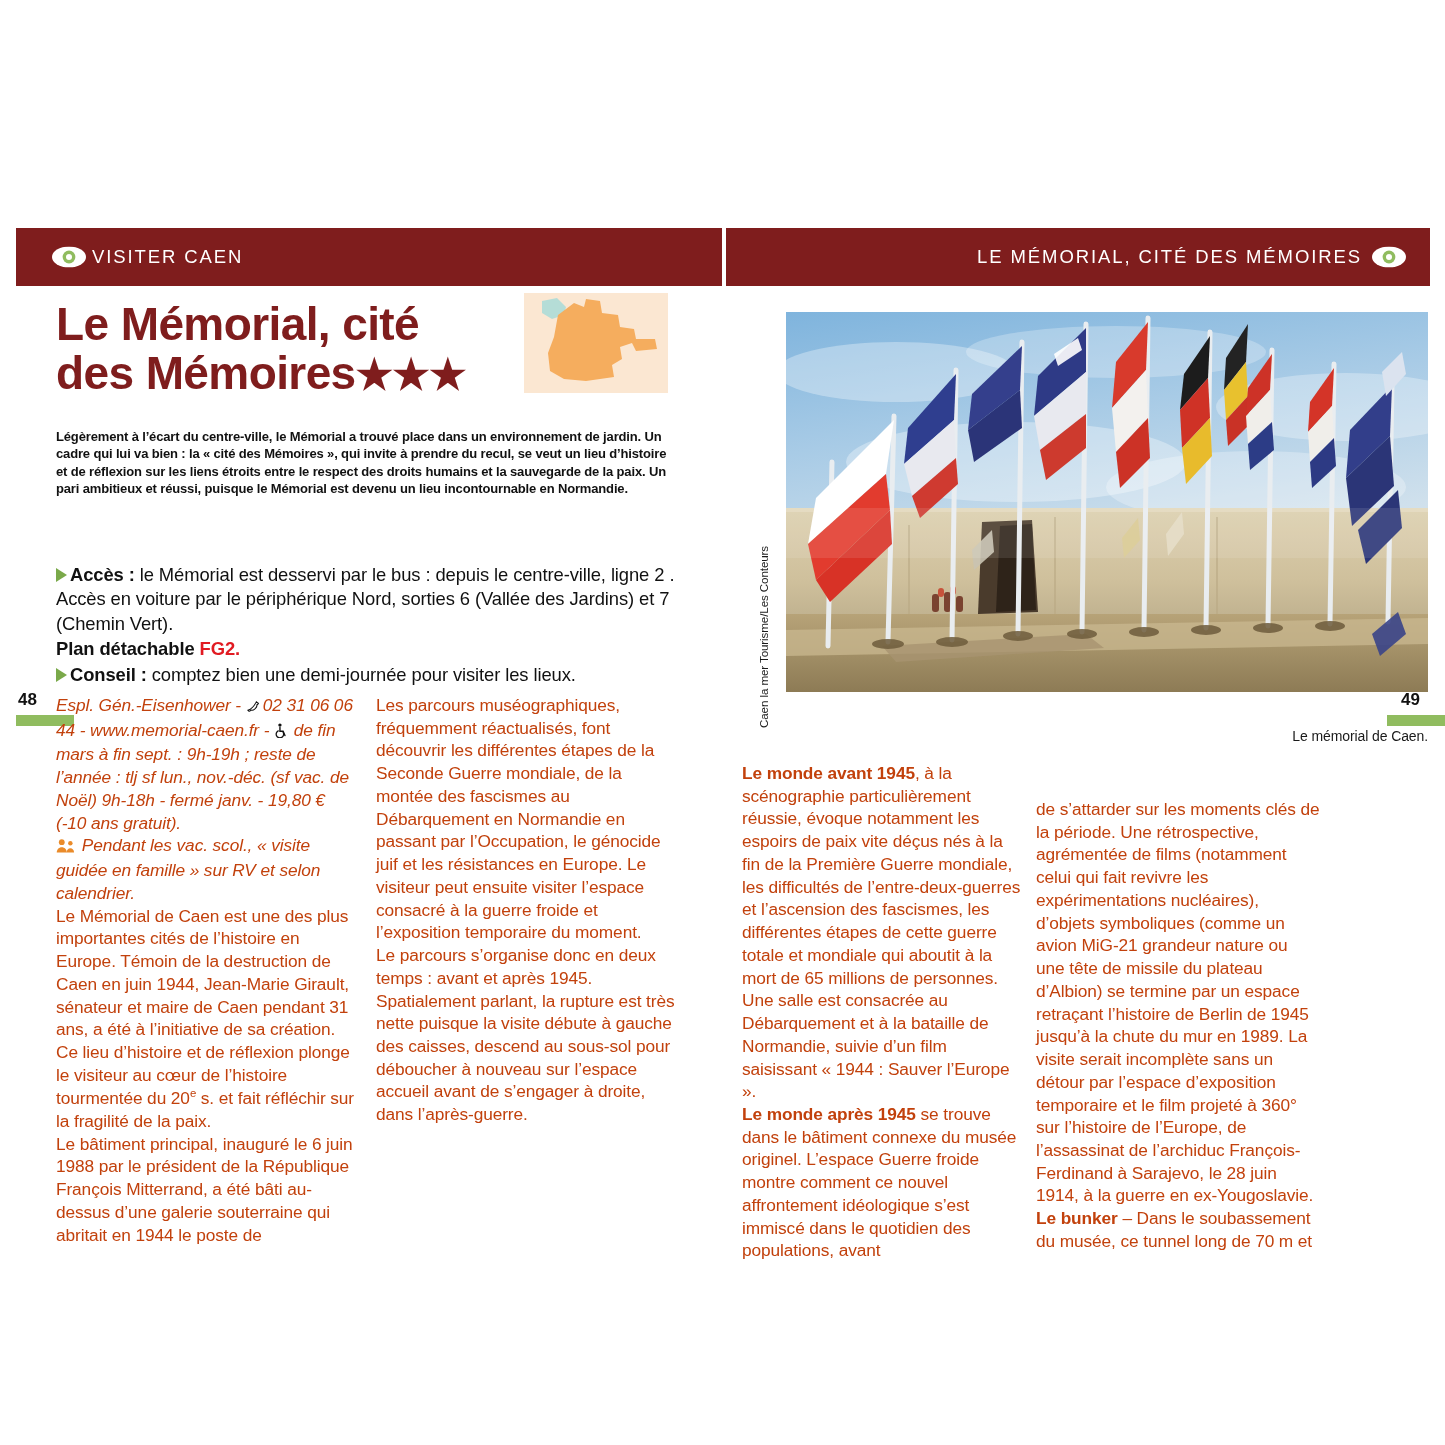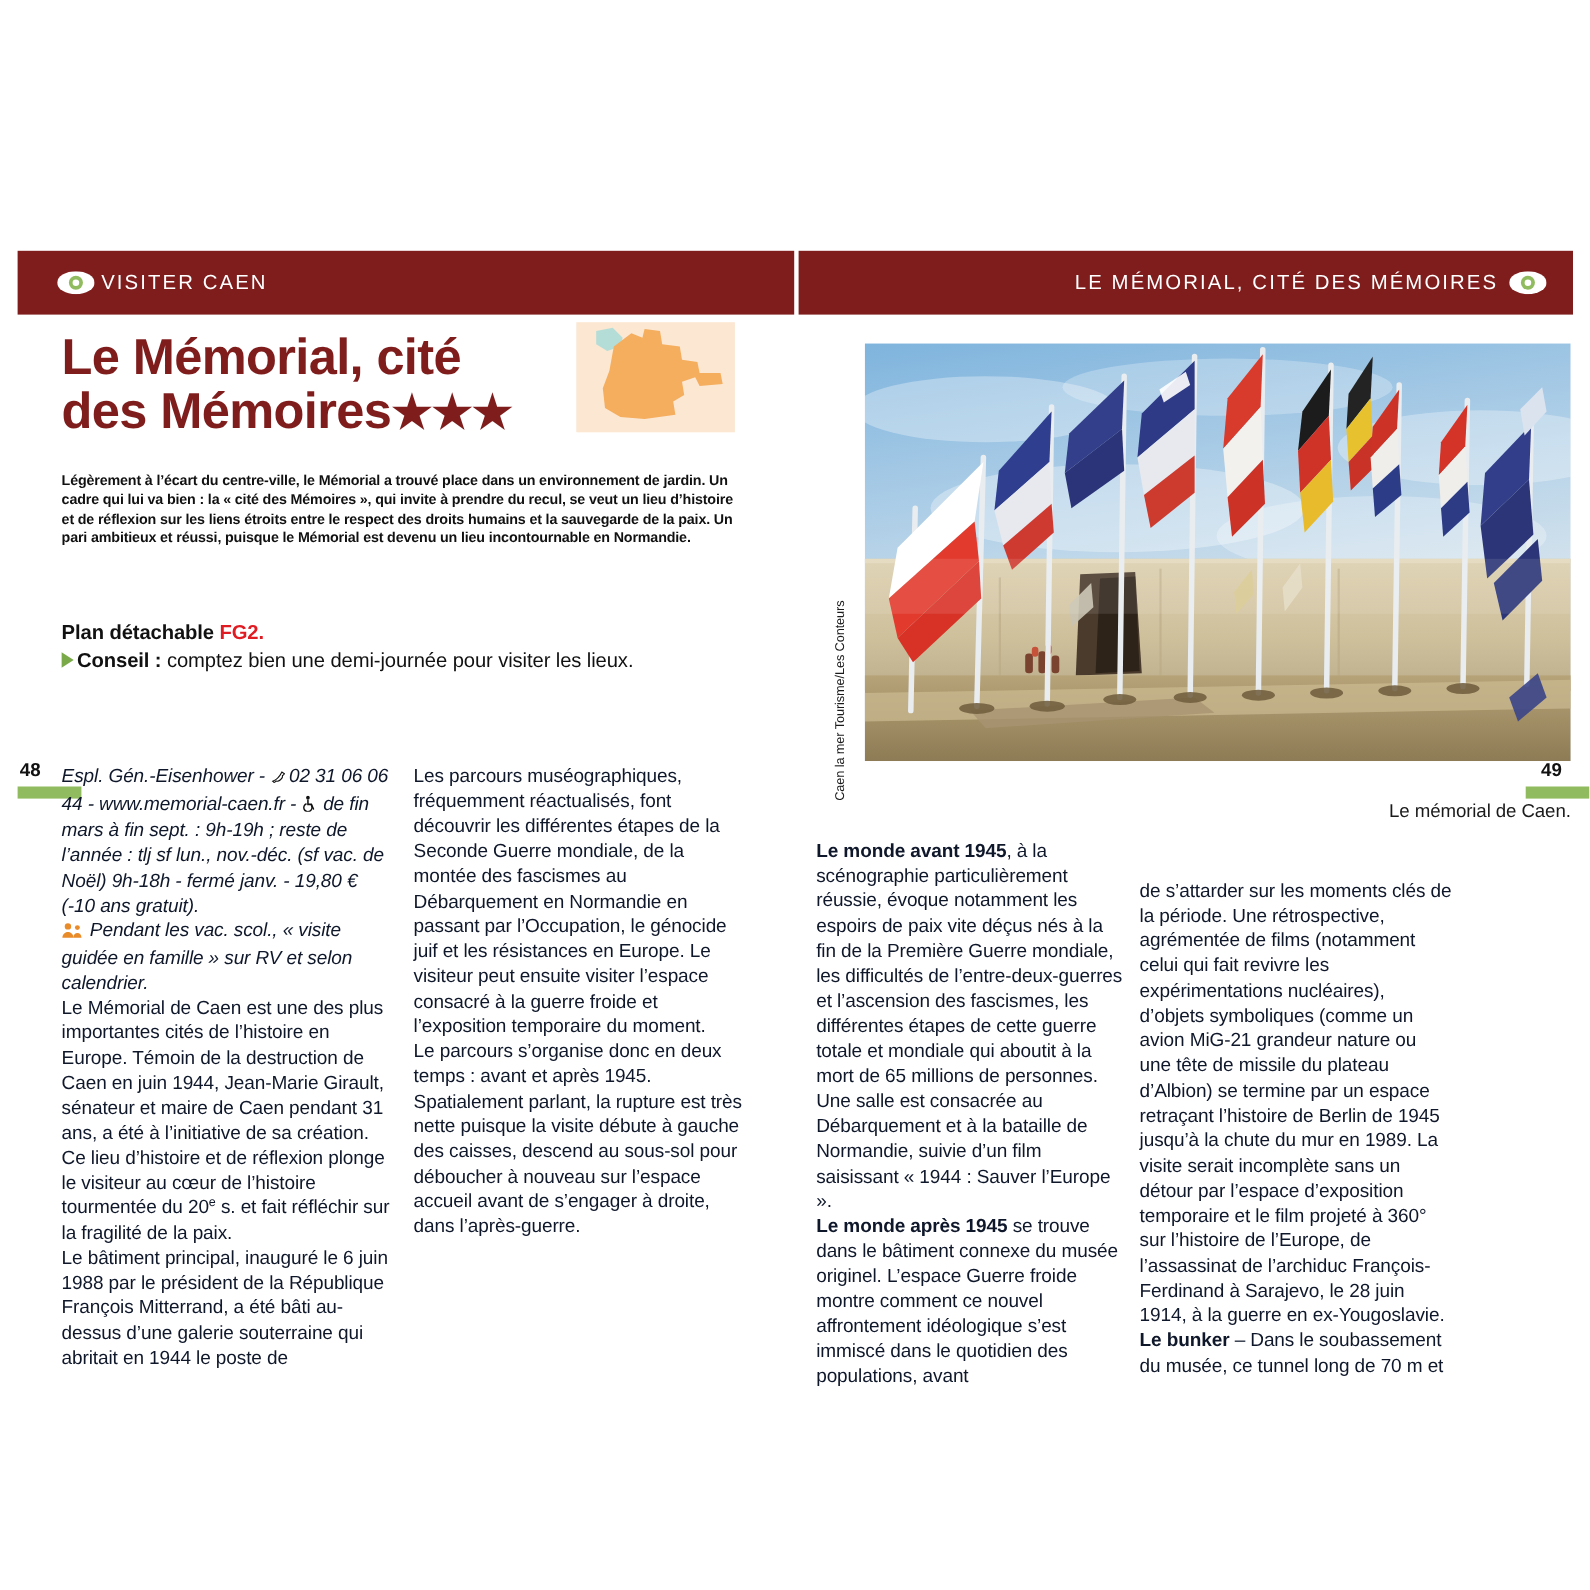--- a/index.html
+++ b/index.html
@@ -130,21 +130,21 @@
     background: #90bc5f;
   }
   .pagemark.l { left: 16px; top: 715px; }
   .pagemark.r { left: 1387px; top: 715px; }
 
   
   .col {
     position: absolute;
     font-size: 17.3px;
     line-height: 1.315;
-    color: #0f172a;
+    color: #c2410c;
     letter-spacing: -0.1px;
   }
   .col p { margin: 0; }
   .col b { font-weight: 700; }
   .col .ital { font-style: italic; }
 
   .col-l1 { left: 56px;   top: 694px; width: 302px; }
   .col-l2 { left: 376px;  top: 694px; width: 300px; }
   .col-r1 { left: 742px;  top: 762px; width: 282px; }
   .col-r2 { left: 1036px; top: 762px; width: 284px; margin-top: 36px; }
@@ -180,21 +180,21 @@
     transform: rotate(-90deg) translateX(-180px);
     letter-spacing: -0.1px;
   }
 
   .caption {
     position: absolute;
     left: 786px;
     top: 728px;
     width: 642px;
     text-align: right;
-    font-size: 17px;
+    font-size: 14px;
     color: #1a1a1a;
     letter-spacing: -0.1px;
   }
 </style>
 </head>
 <body>
 
 <div id="page">
 
   <div class="head-bar left">
@@ -232,20 +232,23 @@
       <path d="M18 8 L33 5 L42 14 L40 22 L28 26 L18 20 Z" fill="#b5ddd7"></path>
       <path d="M34 22 L50 10 L60 14 L62 6 L76 8 L78 20 L94 22 L96 34
                L110 36 L112 46 L131 46 L133 56 L112 58 L108 50 L96 54
                L98 66 L88 72 L90 84 L62 88 L40 86 L26 78 L24 60 L30 44 Z" fill="#f5ad5e"></path>
     </svg>
   </div>
 
   <div class="intro">Légèrement à l’écart du centre-ville, le Mémorial a trouvé place dans un environnement de jardin. Un cadre qui lui va bien : la « cité des Mémoires », qui invite à prendre du recul, se veut un lieu d’histoire et de réflexion sur les liens étroits entre le respect des droits humains et la sauvegarde de la paix. Un pari ambitieux et réussi, puisque le Mémorial est devenu un lieu incontournable en Normandie.</div>
 
   <div class="practical">
+    <p>
+      <span class="tri"></span><b>Accès :</b><span> le Mémorial est desservi par le bus : depuis le centre-ville, ligne 2 . Accès en voiture par le périphérique Nord, sorties 6 (Vallée des Jardins) et 7 (Chemin Vert).</span>
+    </p>
     <p>
       <b>Plan détachable</b>
       <span class="red">FG2.</span>
     </p>
     <p>
       <span class="tri"></span><b>Conseil :</b><span> comptez bien une demi-journée pour visiter les lieux.</span>
     </p>
   </div>
 
   <div class="pagenum l">48</div>

